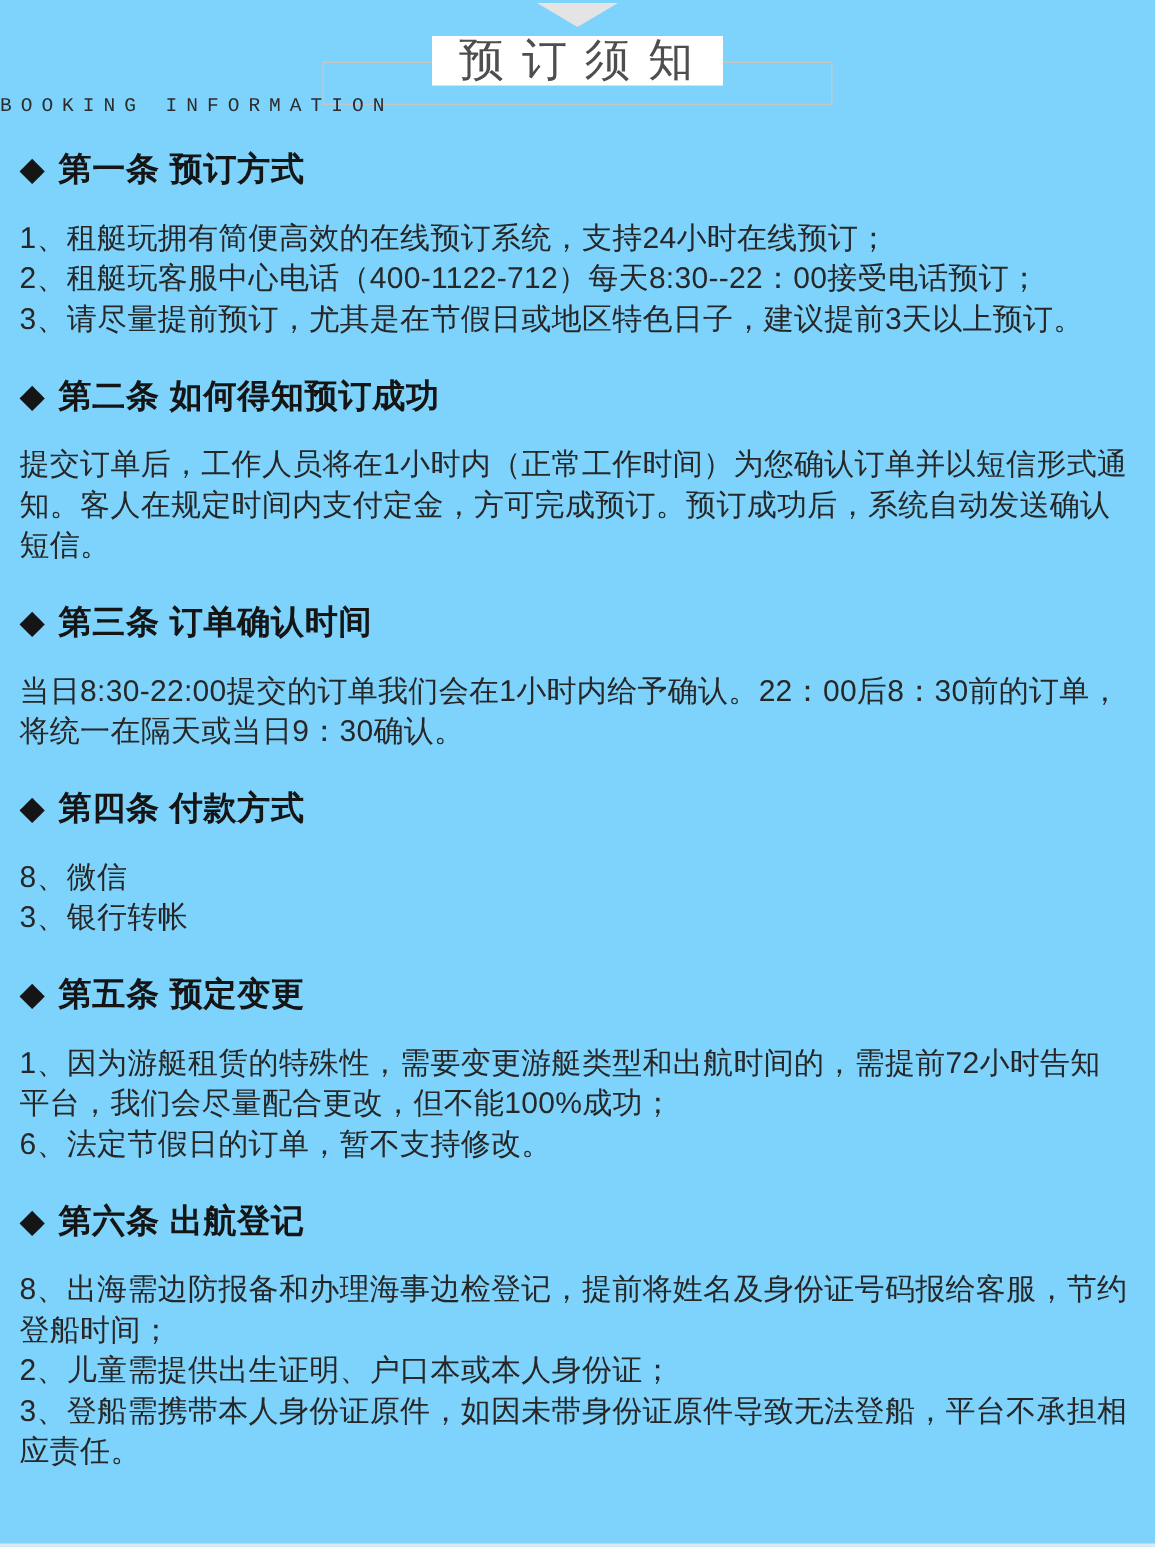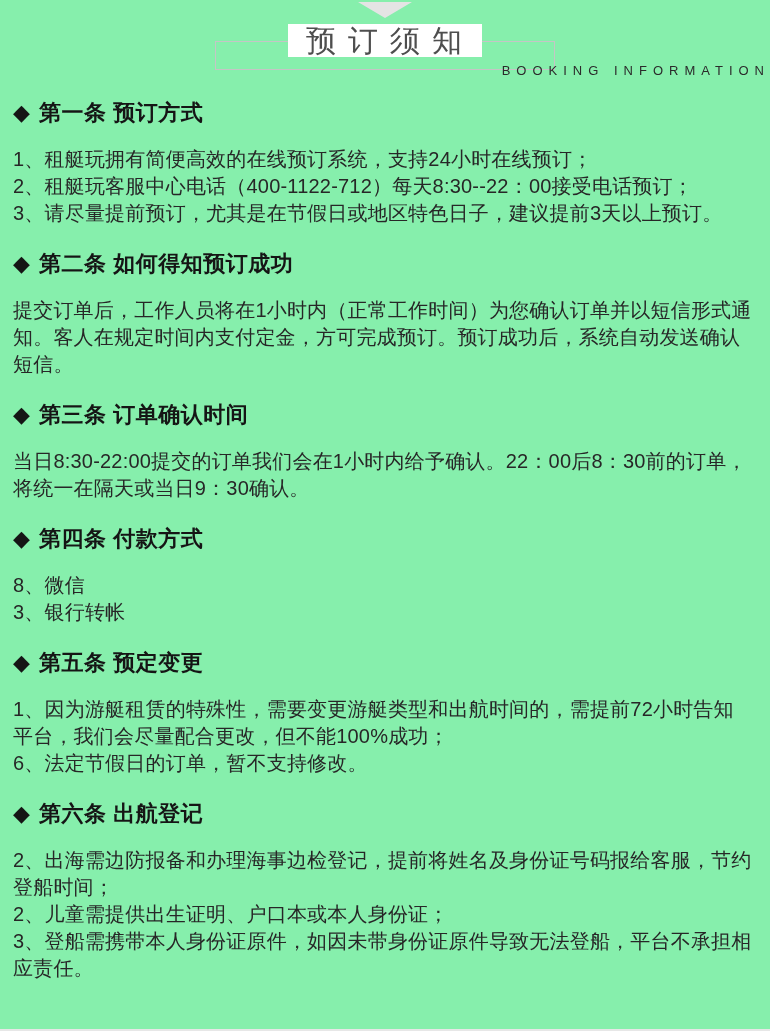--- a/index.html
+++ b/index.html
@@ -5,21 +5,21 @@
   html, body { margin: 0; padding: 0; background: #ffffff; }
   body {
     font-family: "Liberation Sans", "DejaVu Sans", sans-serif;
     -webkit-font-smoothing: antialiased;
   }
   .page {
     position: relative;
     width: 770px;
     height: 1031px;
     overflow: hidden;
-    background: #86efac;
+    background: #7dd3fc;
   }
 
   
   .header { position: relative; height: 80px; }
   .triangle-down {
     position: absolute;
     top: 2px; left: 50%;
     transform: translateX(-50%);
     width: 0; height: 0;
     border-left: 27px solid transparent;
@@ -48,28 +48,29 @@
     white-space: nowrap;
   }
   .main-title .title-inner {
     background: #ffffff;
     padding: 0 8px 0 18px;
   }
   .sub-title {
     position: absolute;
     top: 63px; left: 0;
     width: 100%;
-    text-align: right;
+    text-align: left;
     font-size: 13px;
     line-height: 15px;
     letter-spacing: 6px;
     font-weight: 500;
     color: var(--subtitle-color, #2b2b2b);
     z-index: 2;
     white-space: nowrap;
+    font-family: Liberation Mono, monospace;
   }
 
   
   .content { padding: 0 18px 0 13px; }
   section.notice-section { margin-top: 23px; }
   section.notice-section.first { margin-top: 19px; }
   h2.section-heading {
     margin: 0 0 19px 0;
     font-size: 22px;
     line-height: 28px;
@@ -162,21 +163,21 @@
           <p class="line">6、法定节假日的订单，暂不支持修改。</p>
         </div>
   </section>
 
   <section class="notice-section">
     <h2 class="section-heading">
       <span class="diamond">◆</span>
       <span class="heading-text">第六条 出航登记</span>
     </h2>
     <div class="section-body">
-          <p class="line">2、出海需边防报备和办理海事边检登记，提前将姓名及身份证号码报给客服，节约登船时间；</p>
+          <p class="line">8、出海需边防报备和办理海事边检登记，提前将姓名及身份证号码报给客服，节约登船时间；</p>
           <p class="line">2、儿童需提供出生证明、户口本或本人身份证；</p>
           <p class="line">3、登船需携带本人身份证原件，如因未带身份证原件导致无法登船，平台不承担相应责任。</p>
         </div>
   </section>
 </div>
 
   <div class="bottom-rule"></div>
 </div>
 
 </body></html>

